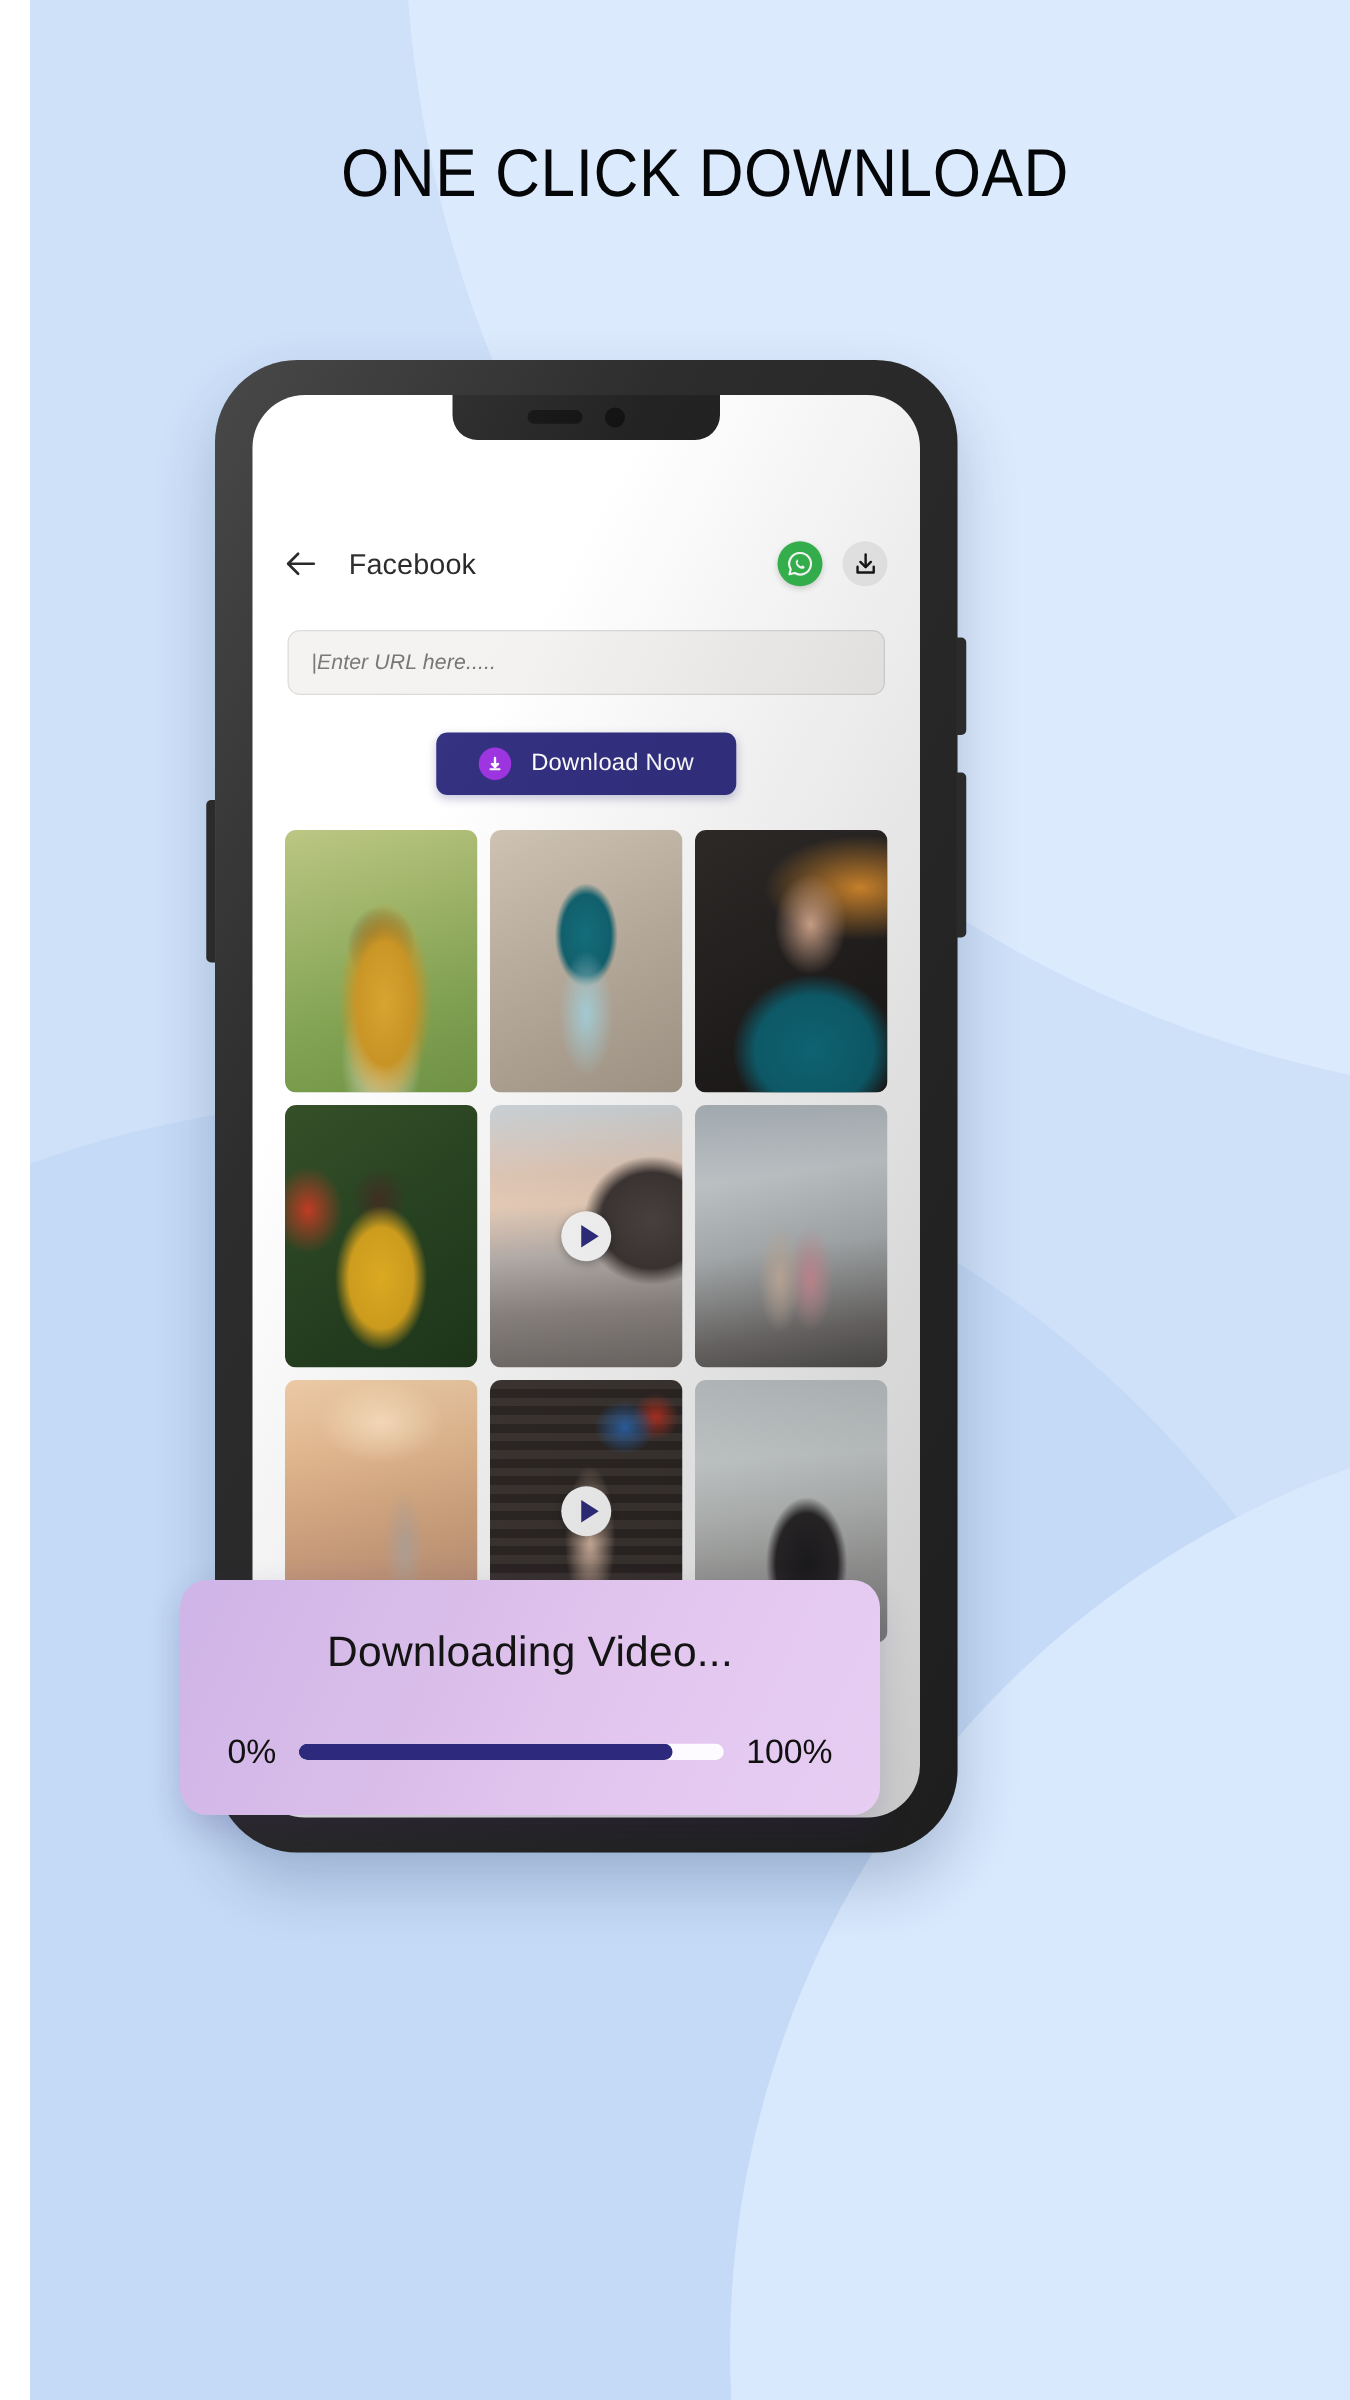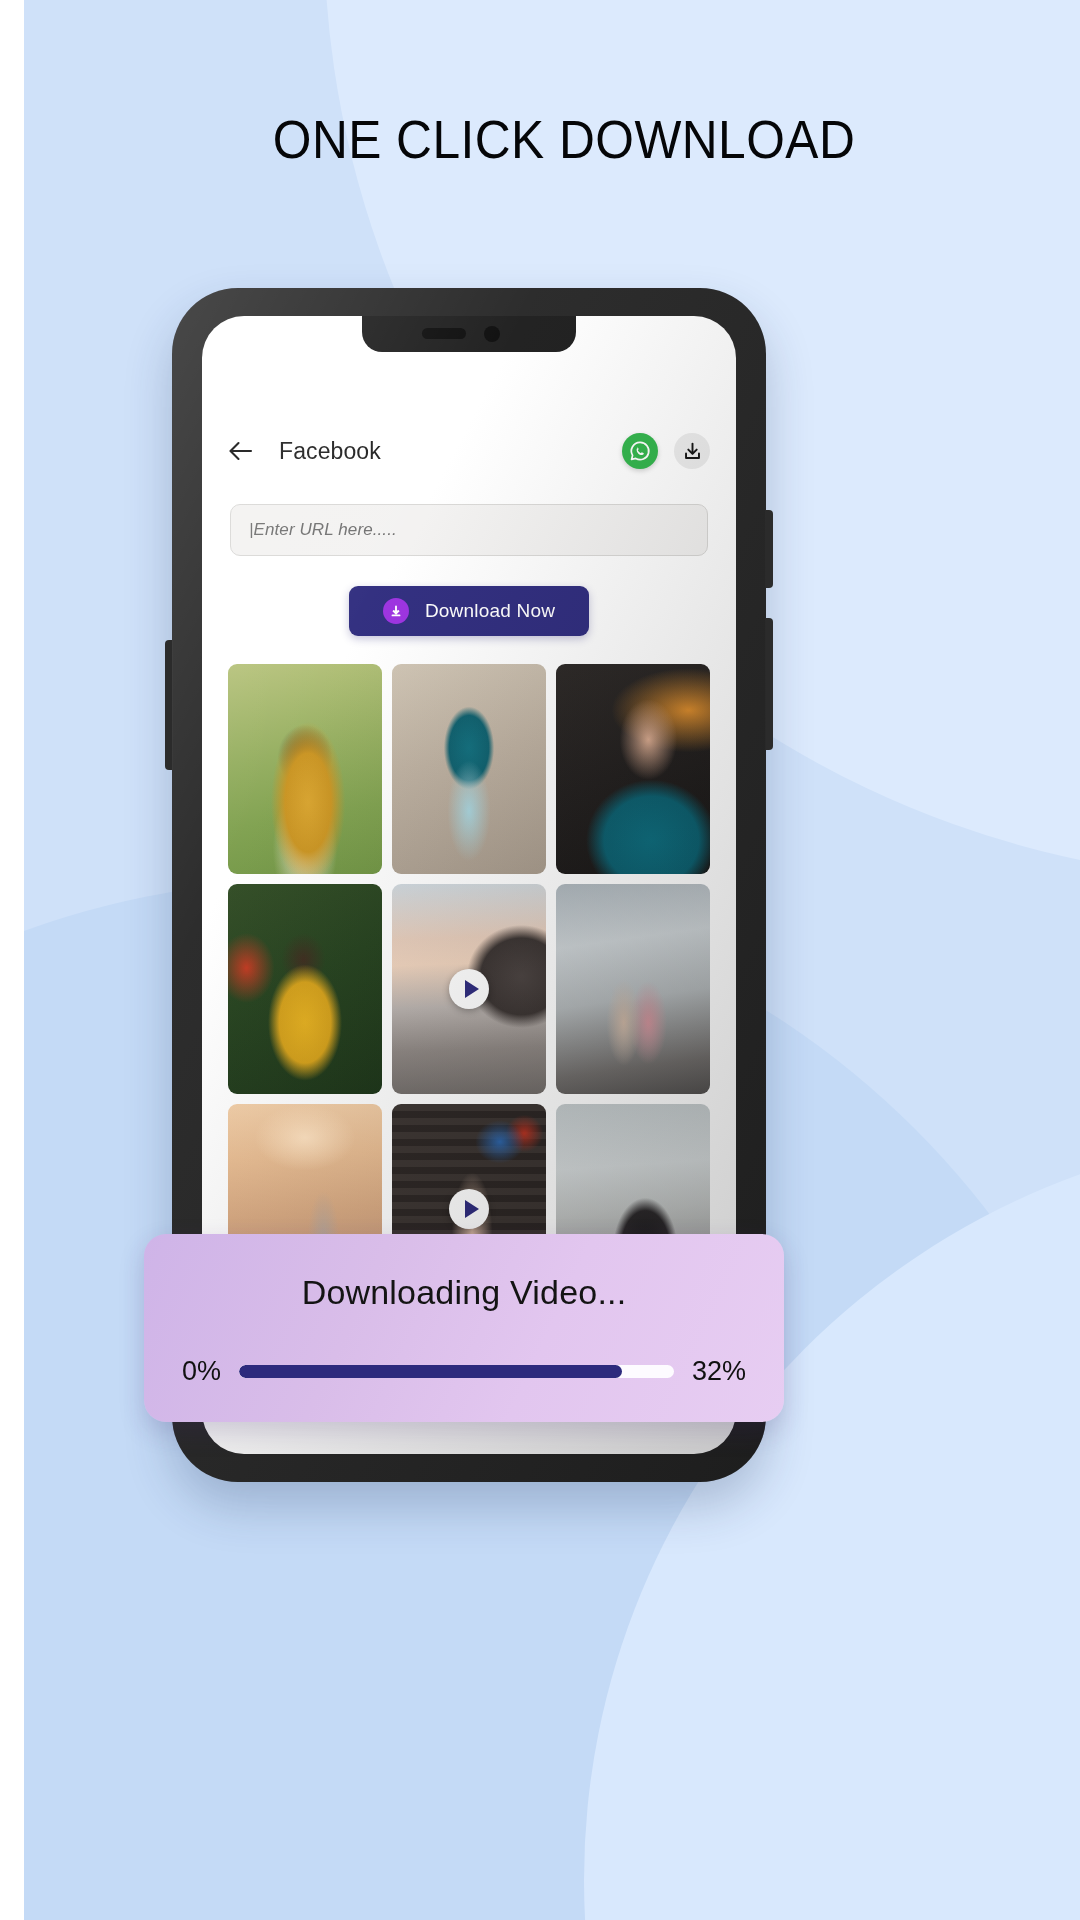--- a/index.html
+++ b/index.html
@@ -207,22 +207,22 @@
     width: 0; height: 0;
     border-left: 14px solid #2d2a7d;
     border-top: 9px solid transparent;
     border-bottom: 9px solid transparent;
     margin-left: 5px;
   }
 
   
   .progress-card {
     position: absolute;
-    left: 120px; top: 1234px;
-    width: 640px; height: 188px;
+    left: 120px; top: 1264px;
+    width: 560px; height: 188px;
     border-radius: 22px;
     background: linear-gradient(115deg, #cfb4e8 0%, #d9bde9 34%, #e2c6ef 62%, #e7cdf2 100%);
     box-shadow: 0 10px 26px rgba(60,40,110,0.18);
     padding: 0 38px;
     display: flex; flex-direction: column;
     justify-content: center;
   }
   .progress-title {
     text-align: center;
     font-size: 34px;
@@ -398,16 +398,16 @@
     <div class="phone-sheen"></div>
   </div>
 
   <div class="progress-card">
     <div class="progress-title">Downloading Video...</div>
     <div class="progress-row">
       <span class="pct-label">0%</span>
       <div class="bar-track">
         <div class="bar-fill" style="width: 88%;"></div>
       </div>
-      <span class="pct-label">32%</span>
+      <span class="pct-label">100%</span>
     </div>
   </div>
 </div>
 
 </body></html>

